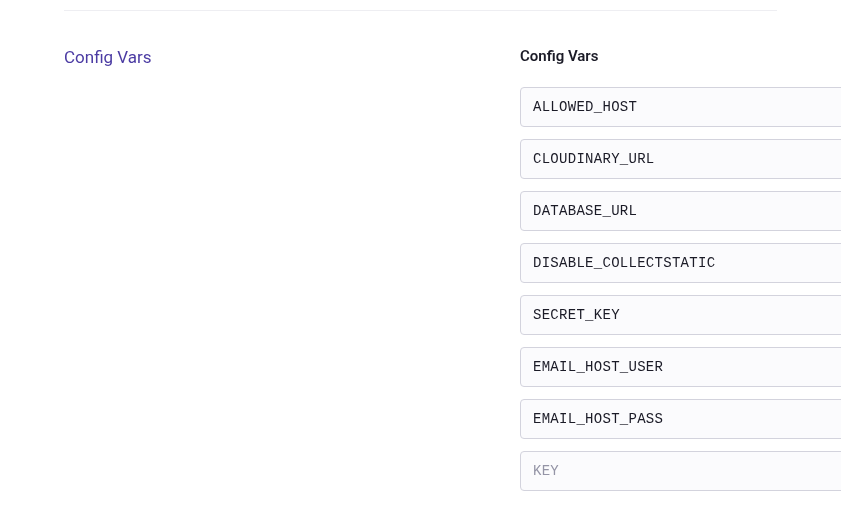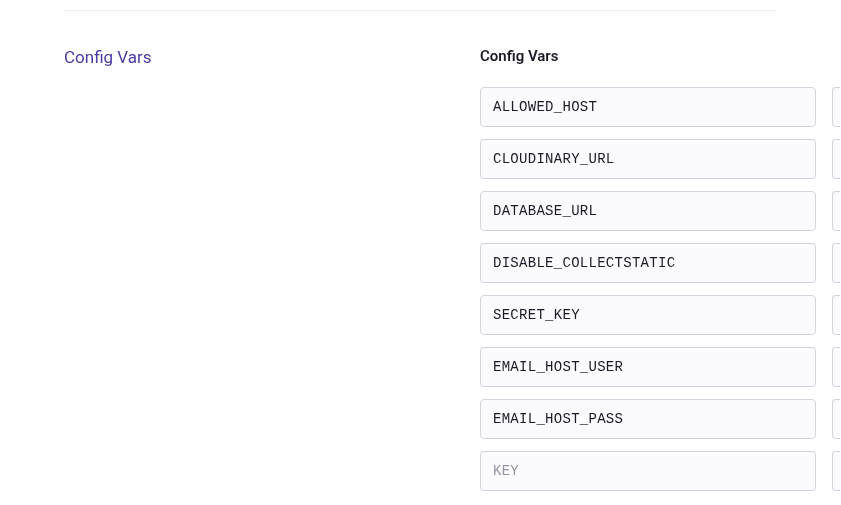--- a/index.html
+++ b/index.html
@@ -1,18 +1,19 @@
 <!DOCTYPE html>
 <html><head>
   <meta charset="utf-8">
   <style>
     * {
       margin: 0;
       padding: 0;
       box-sizing: border-box;
+      gap: 40px;
     }
     body {
       font-family: -apple-system, BlinkMacSystemFont, "Segoe UI", Roboto, Helvetica, Arial, sans-serif;
       background: #ffffff;
       color: #333;
       width: 841px;
       height: 505px;
       overflow: hidden;
     }
     .divider {

